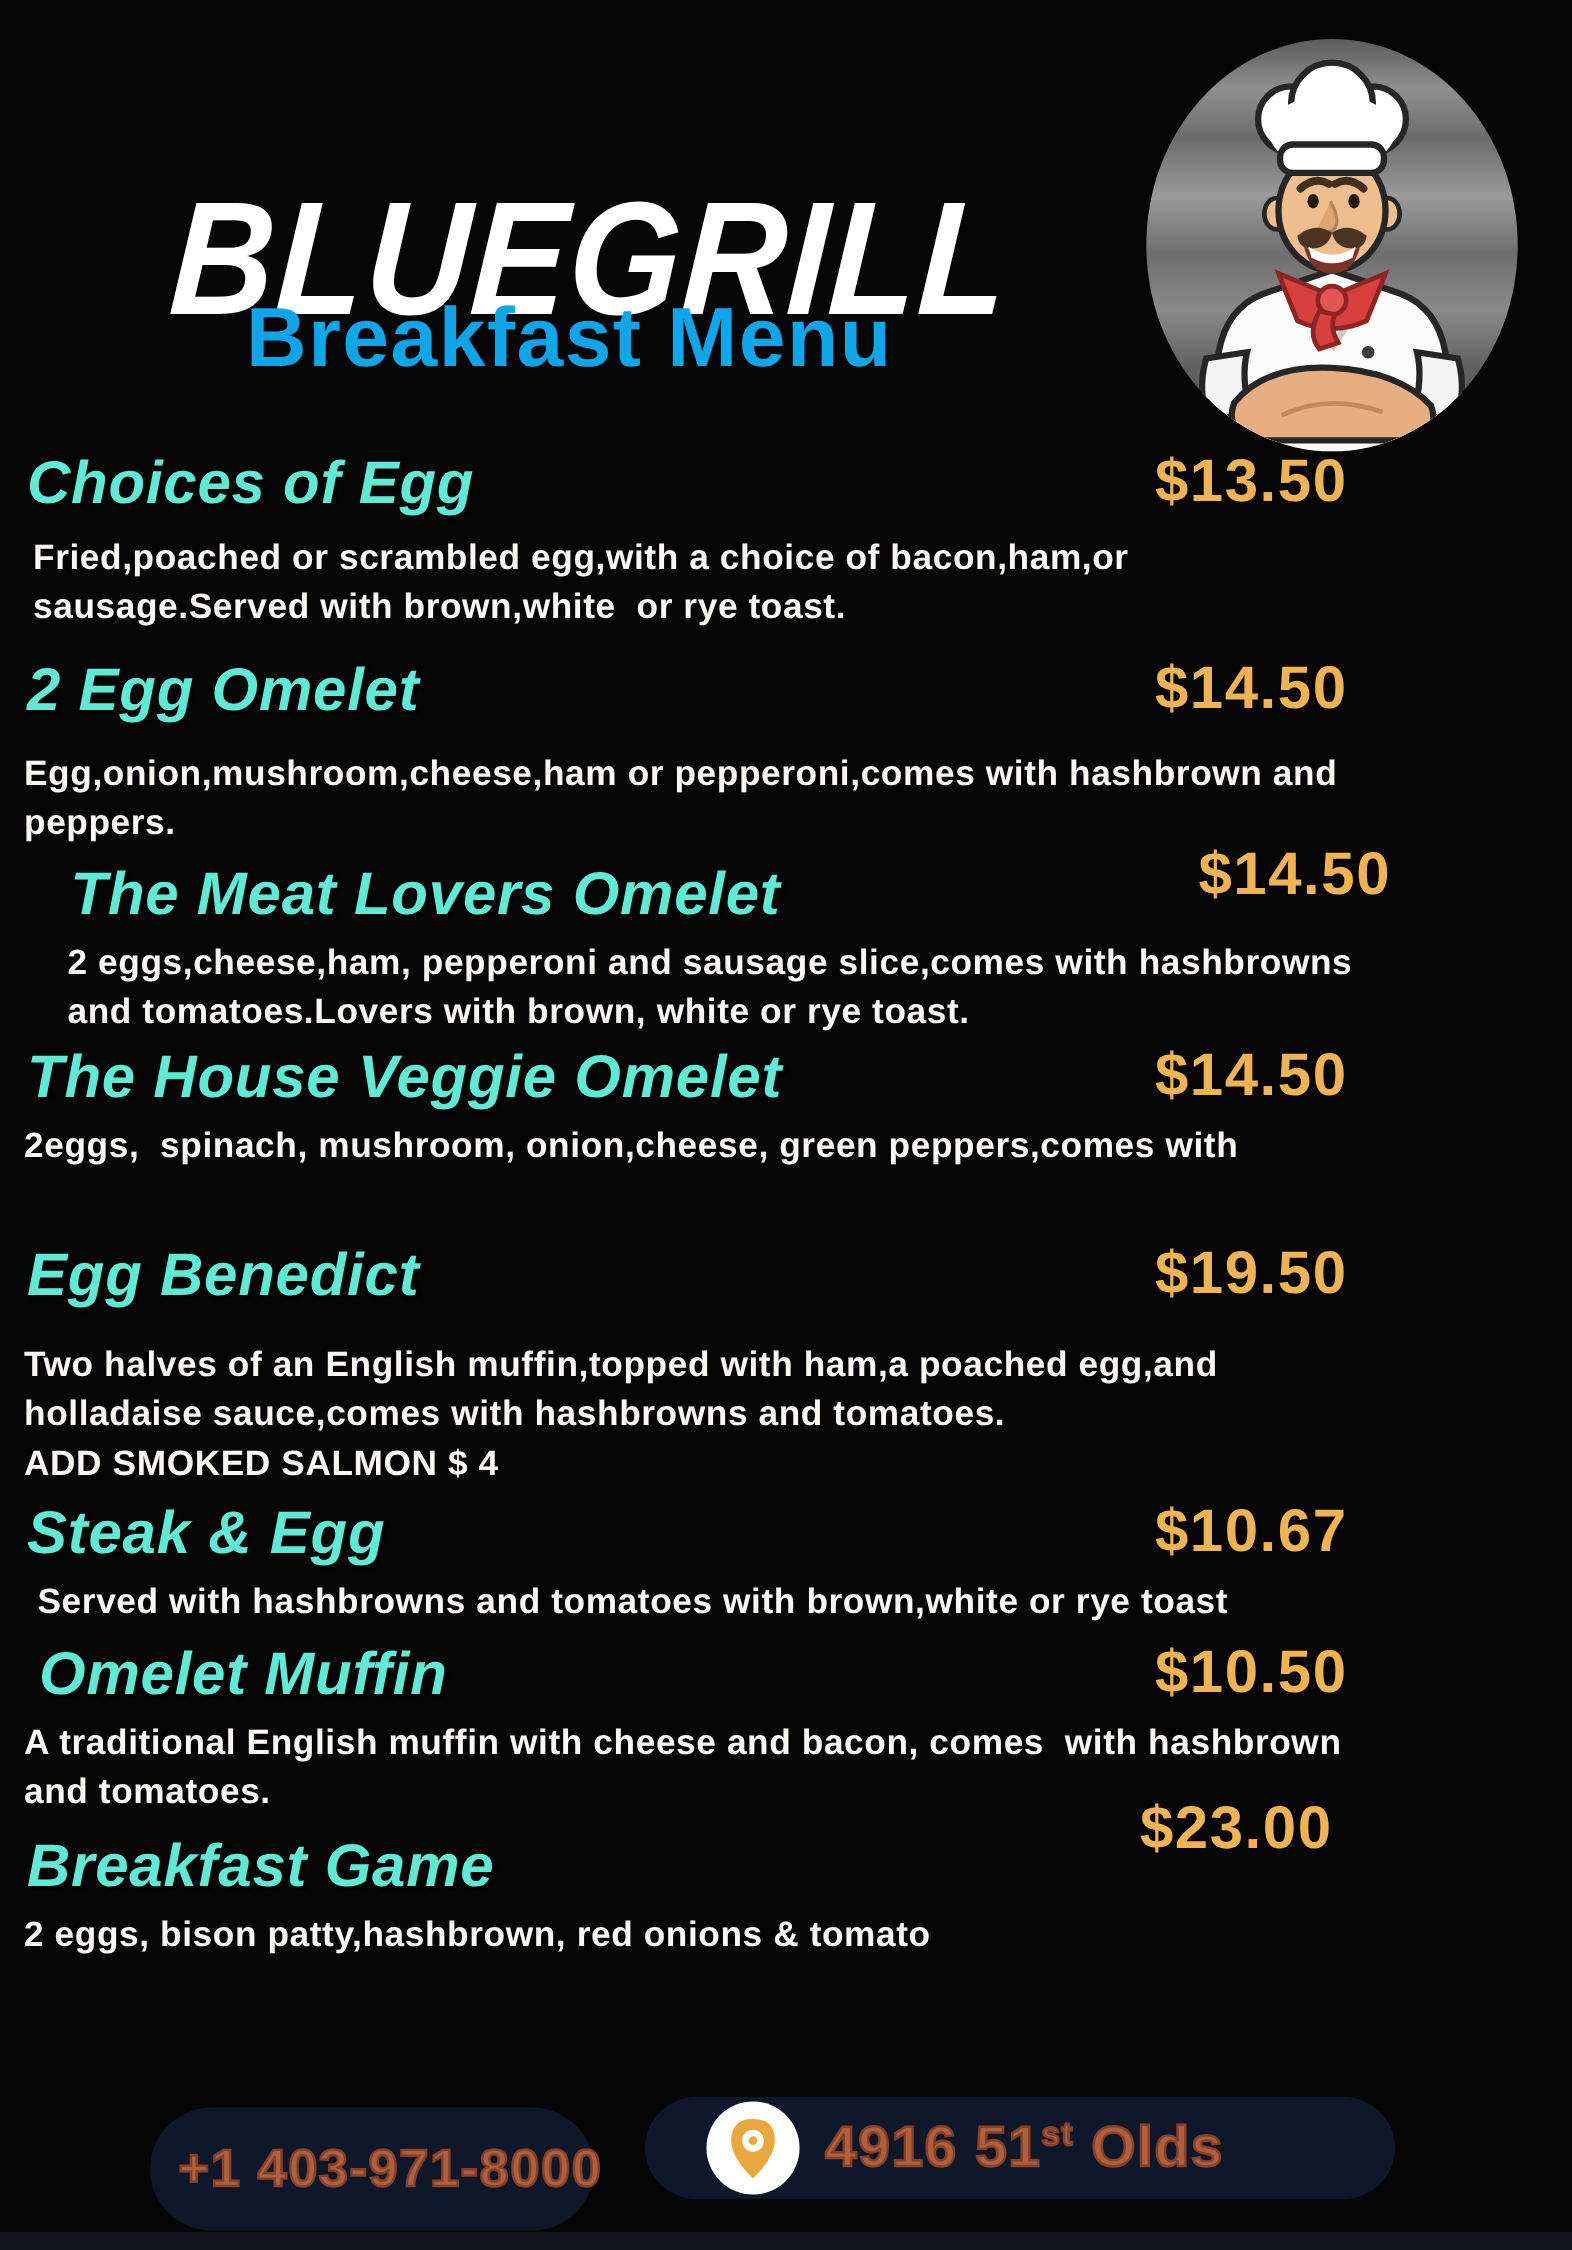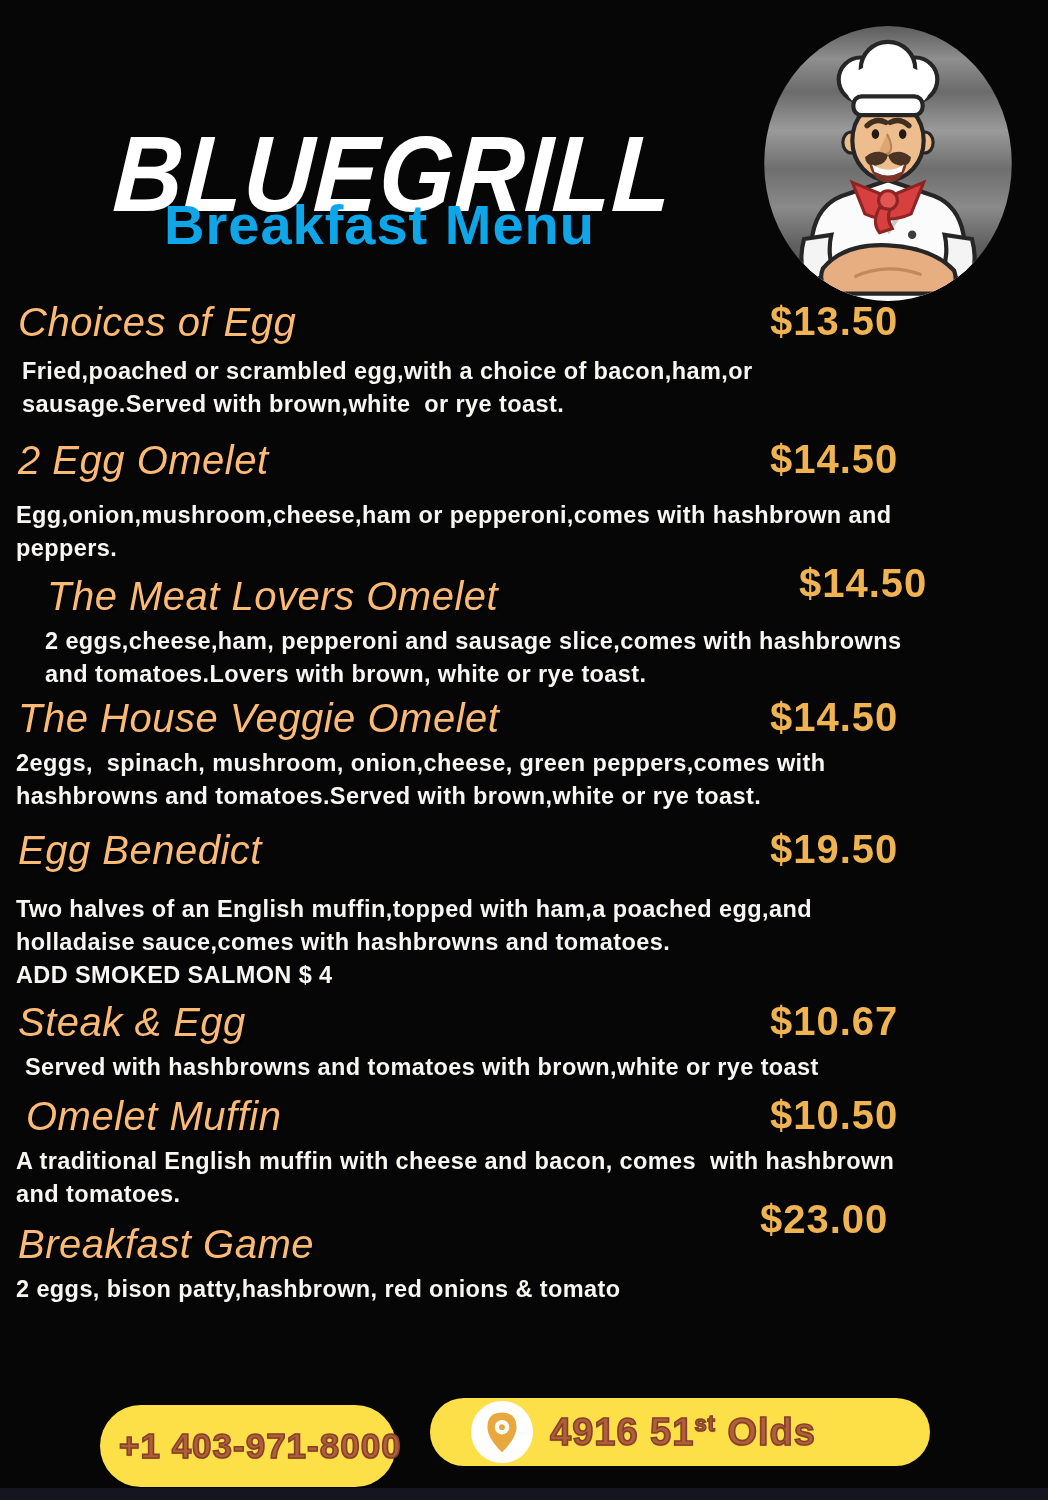--- a/index.html
+++ b/index.html
@@ -39,22 +39,22 @@
   .menu-item:nth-child(2){top:436px;}
   .menu-item:nth-child(3){top:572px;margin-left:29px;}
   .menu-item:nth-child(4){top:694px;}
   .menu-item:nth-child(5){top:826px;}
   .menu-item:nth-child(6){top:998px;}
   .menu-item:nth-child(7){top:1092px;}
   .menu-item:nth-child(8){top:1220px;}
   .item-head{position:relative;height:48px;}
   .item-name{
     position:absolute;left:18px;top:0;
-    color:#fdba74;
-    font-size:40px;font-weight:400;font-style:italic;
+    color:#5eead4;
+    font-size:40px;font-weight:700;font-style:italic;
     line-height:48px;
     letter-spacing:0.5px;
     text-shadow:2px 2px 2px rgba(0,0,0,.8);
     white-space:nowrap;
   }
   .menu-item:nth-child(7) .item-name{left:26px;}
   .item-price{
     position:absolute;left:770px;top:0;
     color:#F0B351;
     font-size:40px;font-weight:800;
@@ -72,21 +72,21 @@
   .desc-line{
     color:#F8F6F2;
     font-size:23.5px;font-weight:700;
     line-height:33px;
     letter-spacing:0.4px;
     white-space:pre;
   }
   
   .pill{
     position:absolute;
-    background:#fde047;
+    background:#0f172a;
     display:flex;align-items:center;
     box-sizing:border-box;
   }
   .pill-phone{left:100px;top:1405px;width:296px;height:82px;border-radius:44px;padding-left:9px;gap:10px;}
   .pill-address{left:430px;top:1398px;width:500px;height:68px;border-radius:48px;padding-left:40px;gap:16px;}
   .pill-text{
     color:#B05F3A;
     font-weight:800;
     -webkit-text-stroke:1.6px #83402A;
     letter-spacing:1px;
@@ -205,21 +205,20 @@
       </div>
   </div>
 
   <div class="menu-item">
     <div class="item-head">
       <span class="item-name">The House Veggie Omelet</span>
       <span class="item-price">$14.50</span>
     </div>
     <div class="item-desc">
         <div class="desc-line">2eggs,  spinach, mushroom, onion,cheese, green peppers,comes with</div>
-        <div class="desc-line">hashbrowns and tomatoes.Served with brown,white or rye toast.</div>
       </div>
   </div>
 
   <div class="menu-item">
     <div class="item-head">
       <span class="item-name">Egg Benedict</span>
       <span class="item-price">$19.50</span>
     </div>
     <div class="item-desc">
         <div class="desc-line">Two halves of an English muffin,topped with ham,a poached egg,and</div>

